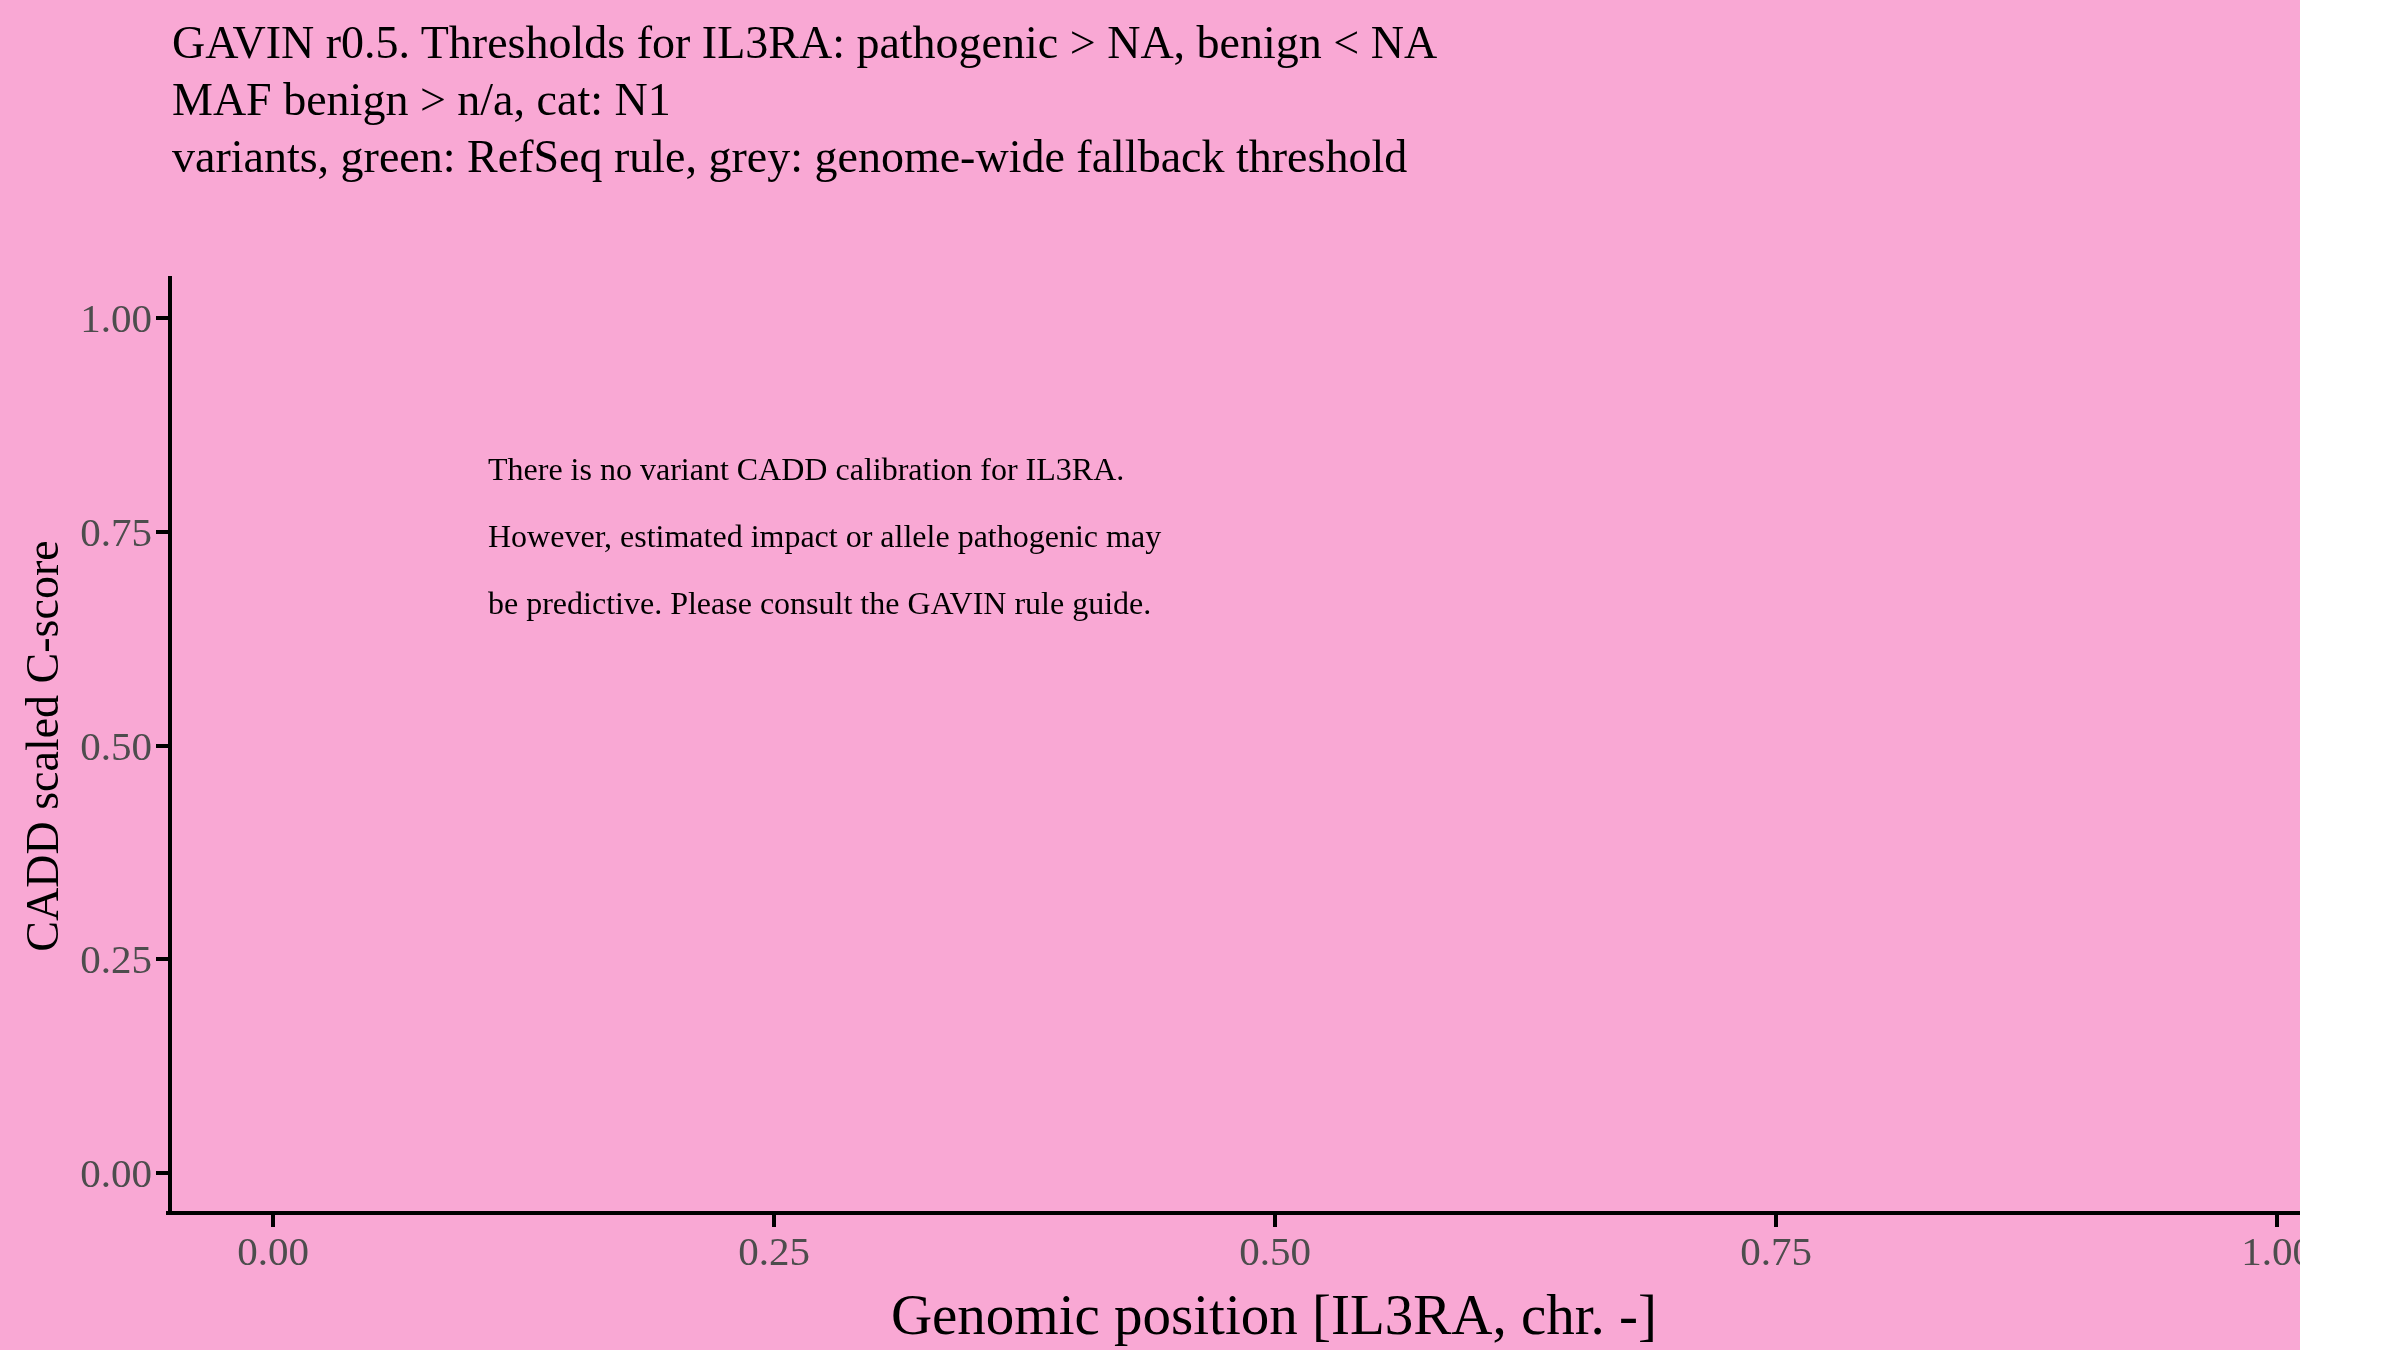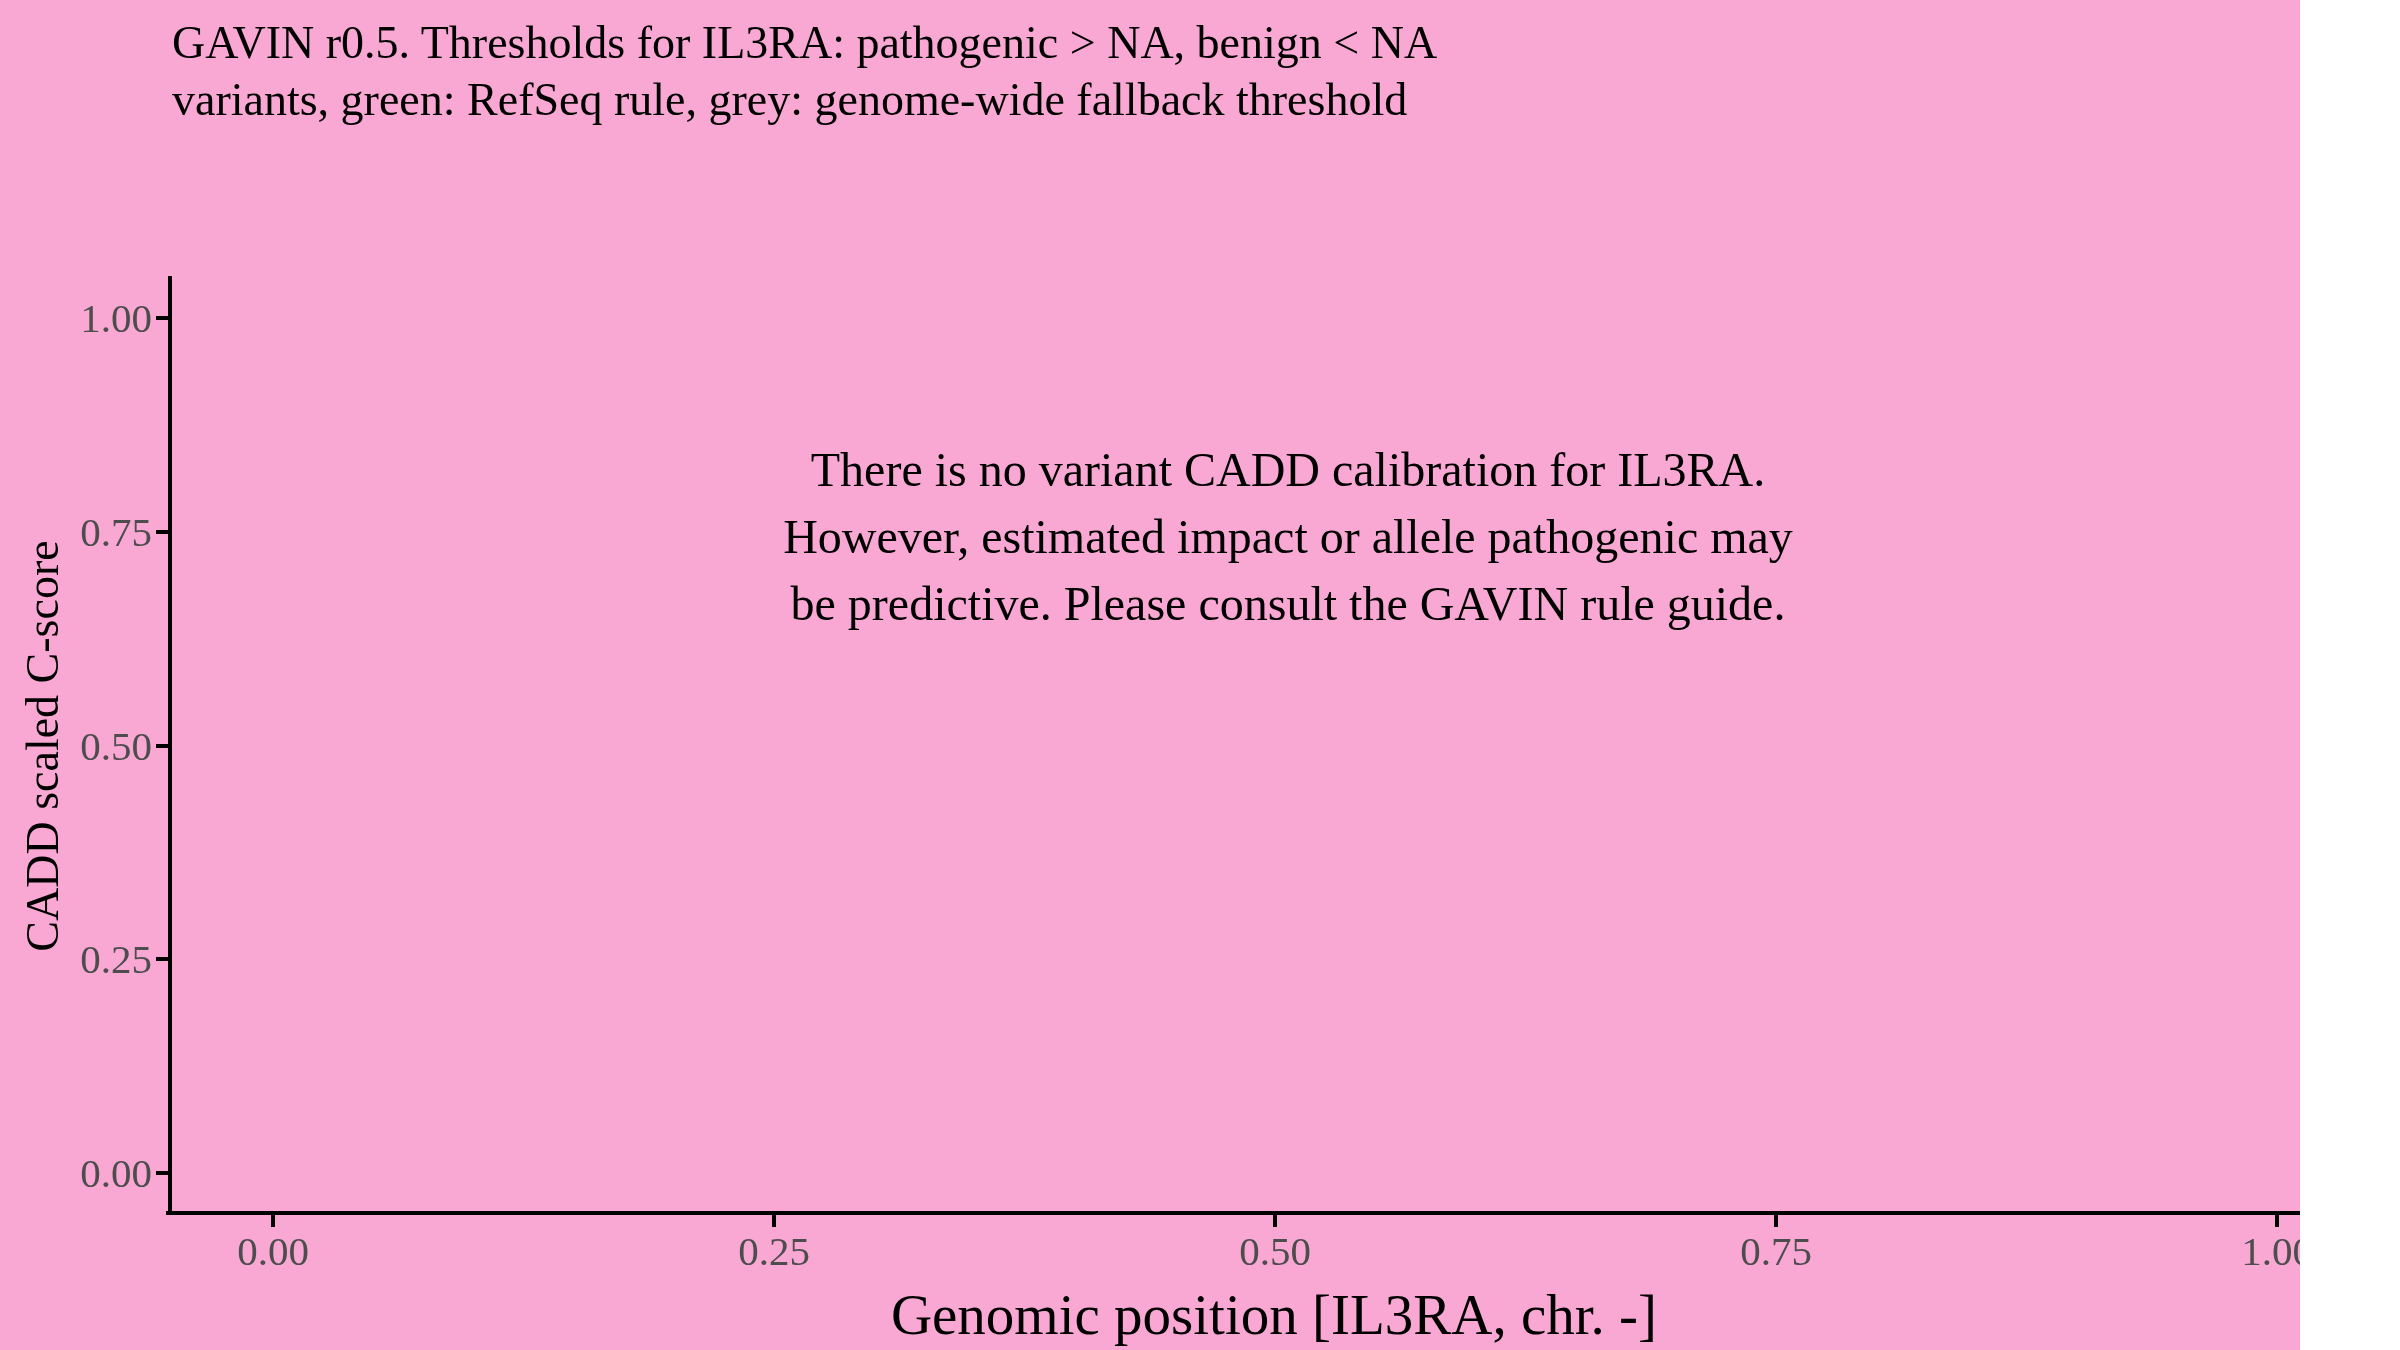--- a/index.html
+++ b/index.html
@@ -81,33 +81,33 @@
     transform: rotate(-90deg);
     white-space: nowrap;
   }
 
   
   .panel-annotation {
     position: absolute;
     left: 488px;
     top: 436px;
     width: 1600px;
-    text-align: center;
-    font-size: 48px;
+    font-size: 32px;
     line-height: 67px;
     color: #000000;
   }
 </style>
 </head>
 <body>
 
 <div id="canvas">
 
   <div class="title-block">
     <div>GAVIN r0.5. Thresholds for IL3RA: pathogenic &gt; NA, benign &lt; NA</div>
+    <div>MAF benign &gt; n/a, cat: N1</div>
     <div>variants, green: RefSeq rule, grey: genome-wide fallback threshold</div>
   </div>
 
   <div id="y-axis-line" class="axis-line"></div>
   <div id="x-axis-line" class="axis-line"></div>
 
   <div class="tick y ytick-0"></div>
   <div class="tick y ytick-1"></div>
   <div class="tick y ytick-2"></div>
   <div class="tick y ytick-3"></div>

